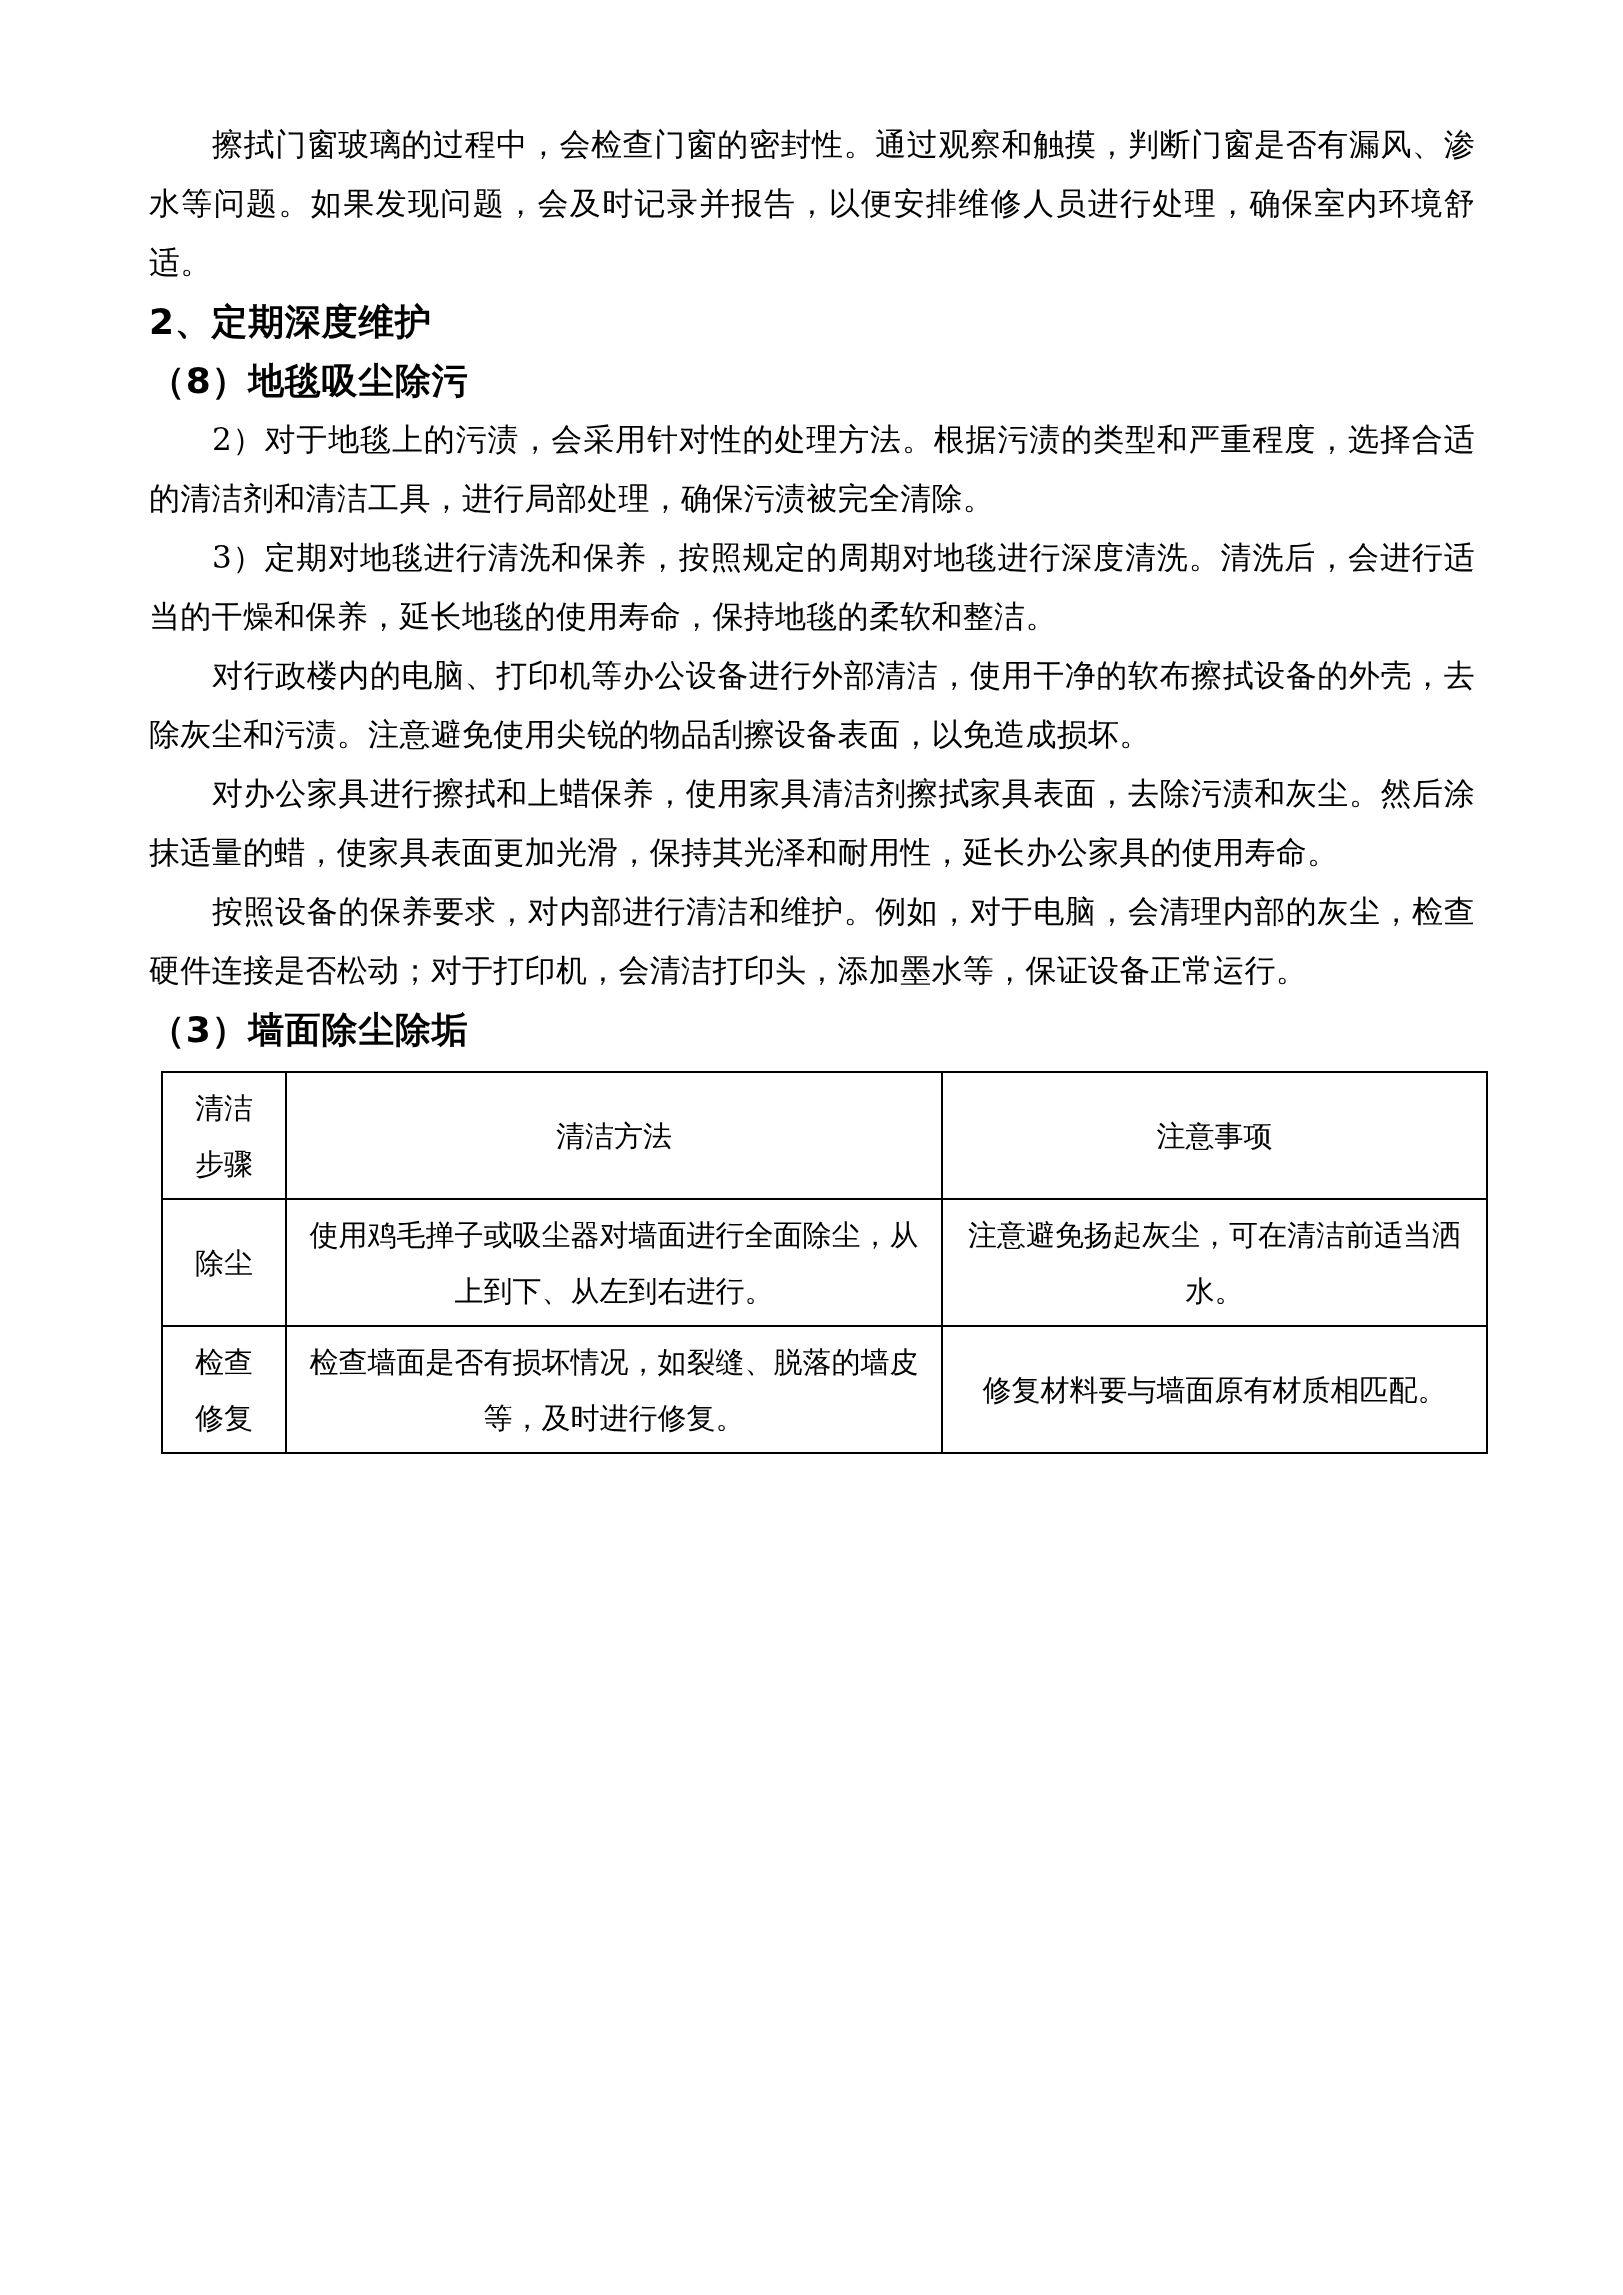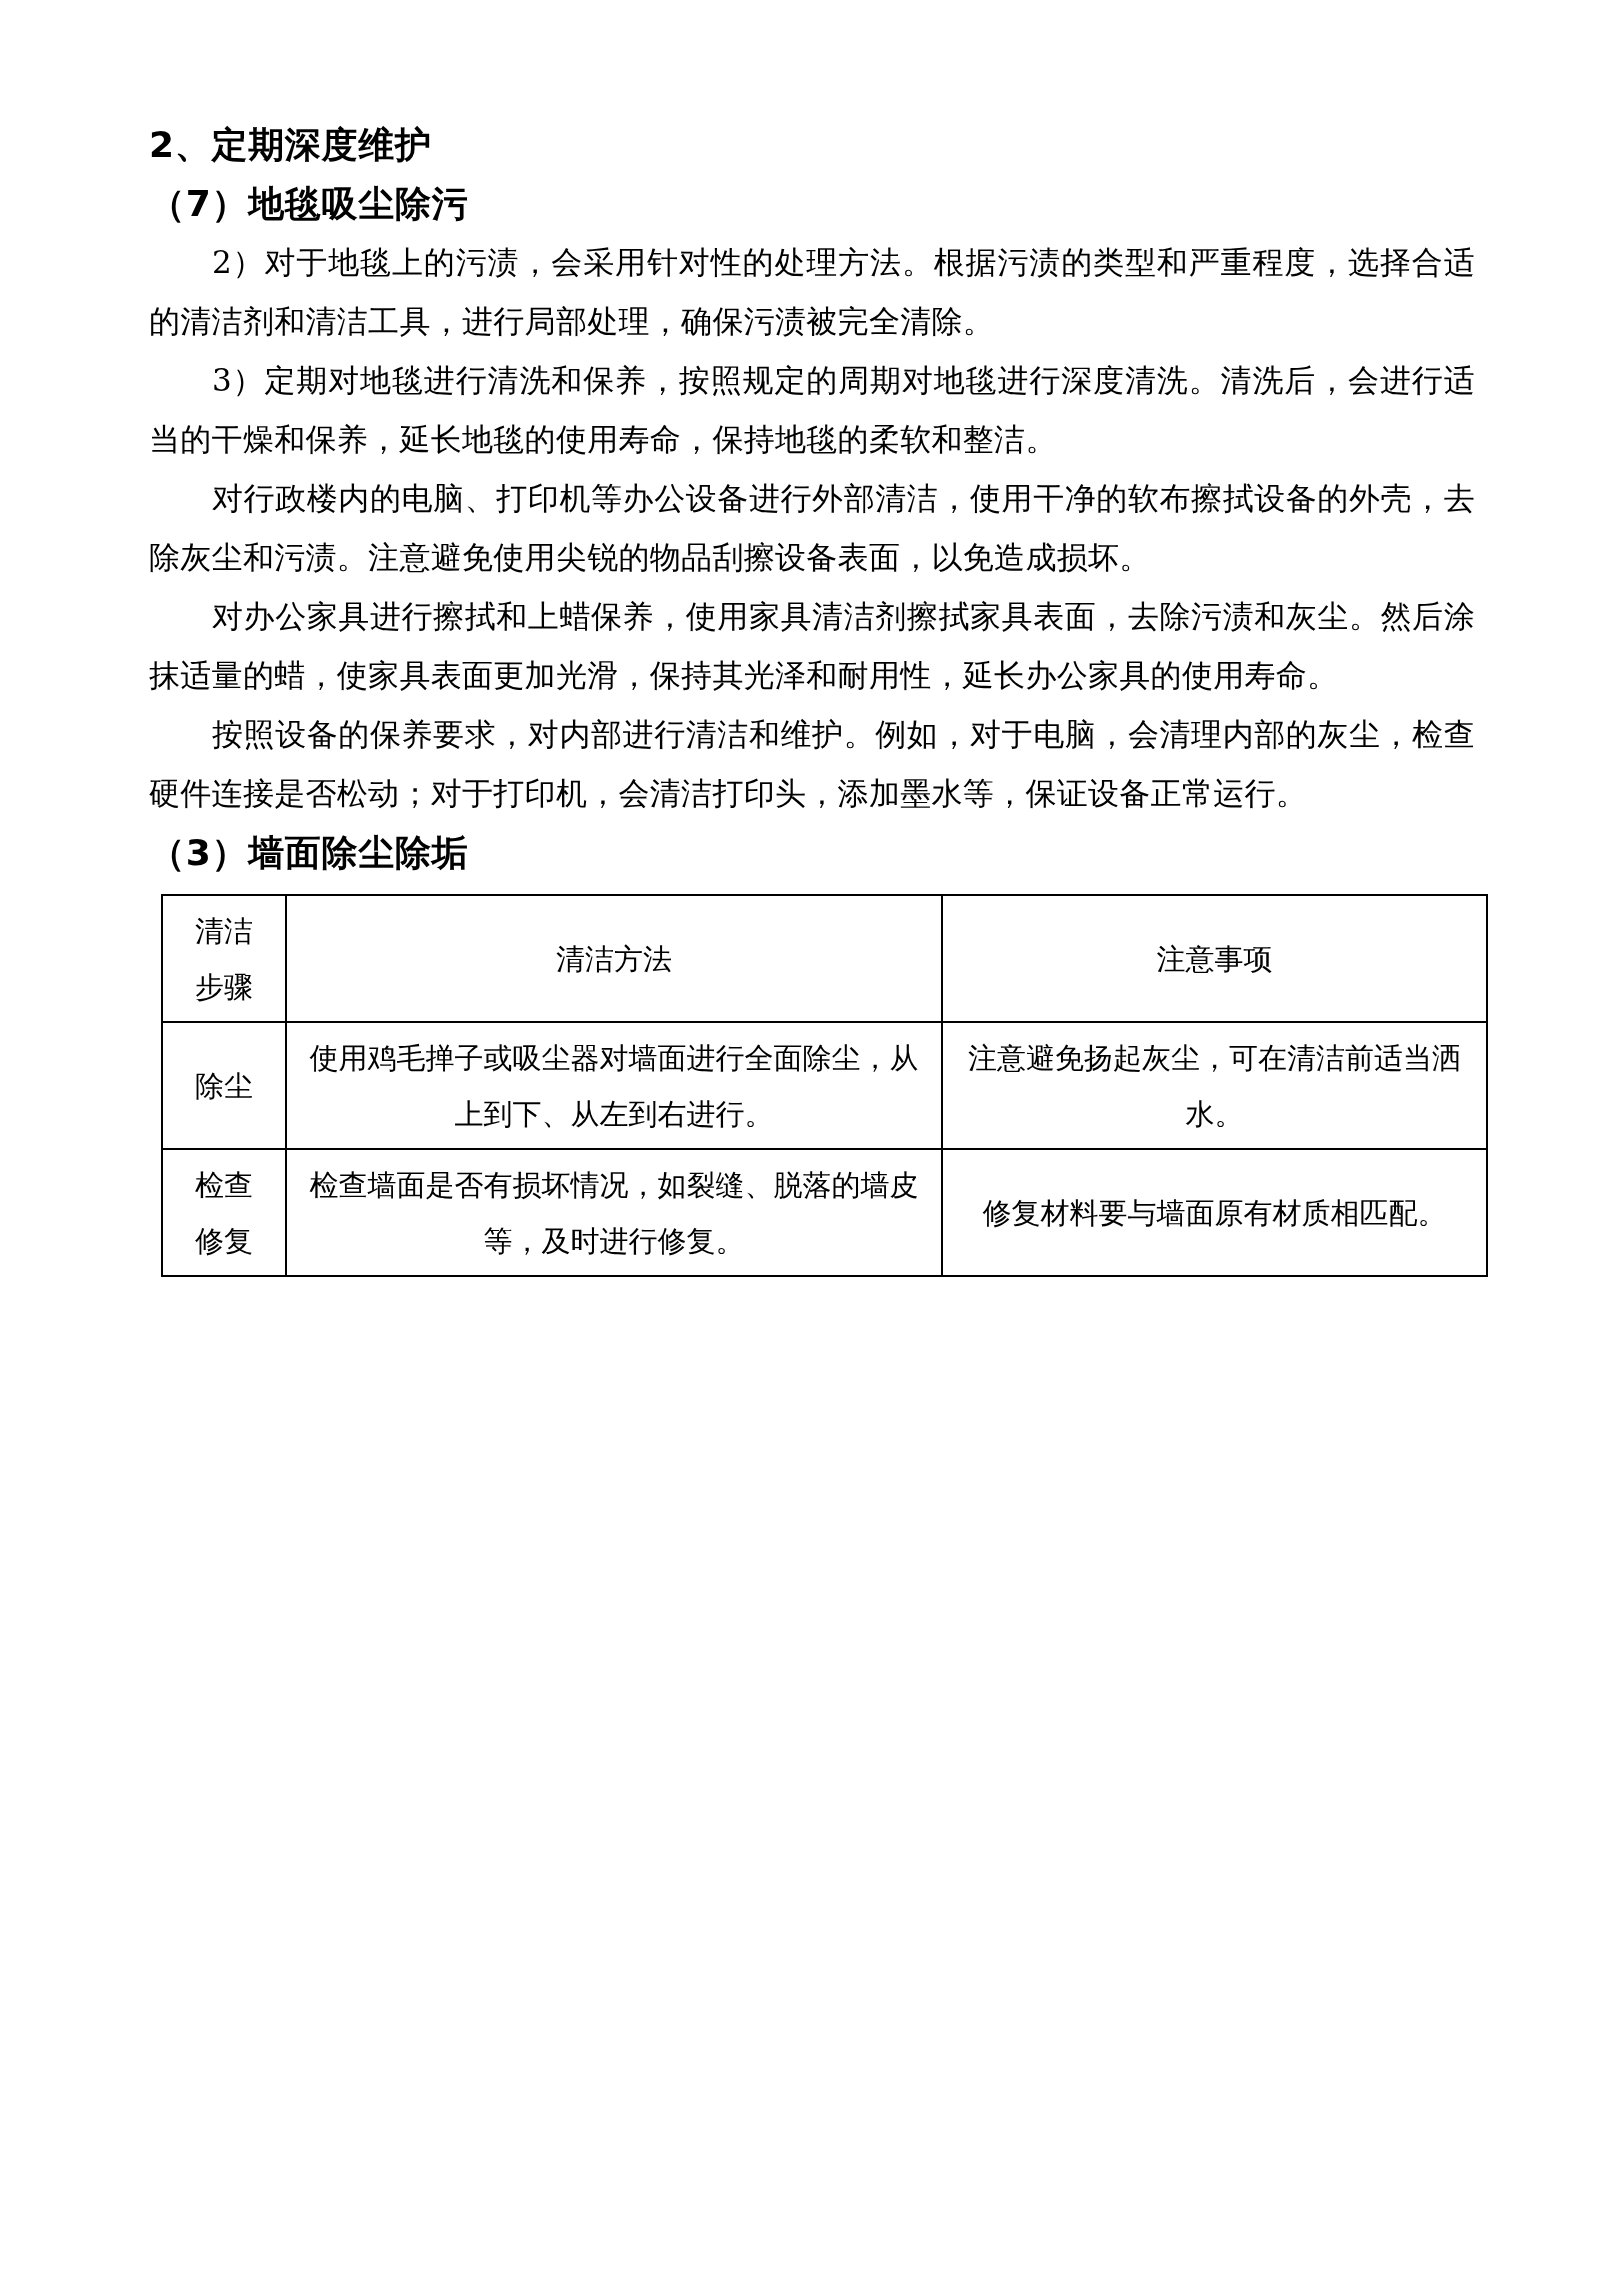--- a/index.html
+++ b/index.html
@@ -87,24 +87,25 @@
   .cell-text {
     display: block;
   }
 </style>
 </head>
 <body>
 
 <div class="page">
   <div class="content">
 
+    <p class="para">擦拭门窗玻璃的过程中，会检查门窗的密封性。通过观察和触摸，判断门窗是否有漏风、渗水等问题。如果发现问题，会及时记录并报告，以便安排维修人员进行处理，确保室内环境舒适。</p>
 
     <p class="heading">2、定期深度维护</p>
 
-    <p class="heading sub">（7）地毯吸尘除污</p>
+    <p class="heading sub">（8）地毯吸尘除污</p>
 
     <p class="para">2）对于地毯上的污渍，会采用针对性的处理方法。根据污渍的类型和严重程度，选择合适的清洁剂和清洁工具，进行局部处理，确保污渍被完全清除。</p>
     <p class="para">3）定期对地毯进行清洗和保养，按照规定的周期对地毯进行深度清洗。清洗后，会进行适当的干燥和保养，延长地毯的使用寿命，保持地毯的柔软和整洁。</p>
 
 
     <p class="para">对行政楼内的电脑、打印机等办公设备进行外部清洁，使用干净的软布擦拭设备的外壳，去除灰尘和污渍。注意避免使用尖锐的物品刮擦设备表面，以免造成损坏。</p>
     <p class="para">对办公家具进行擦拭和上蜡保养，使用家具清洁剂擦拭家具表面，去除污渍和灰尘。然后涂抹适量的蜡，使家具表面更加光滑，保持其光泽和耐用性，延长办公家具的使用寿命。</p>
     <p class="para">按照设备的保养要求，对内部进行清洁和维护。例如，对于电脑，会清理内部的灰尘，检查硬件连接是否松动；对于打印机，会清洁打印头，添加墨水等，保证设备正常运行。</p>
 
     <p class="heading sub">（3）墙面除尘除垢</p>

